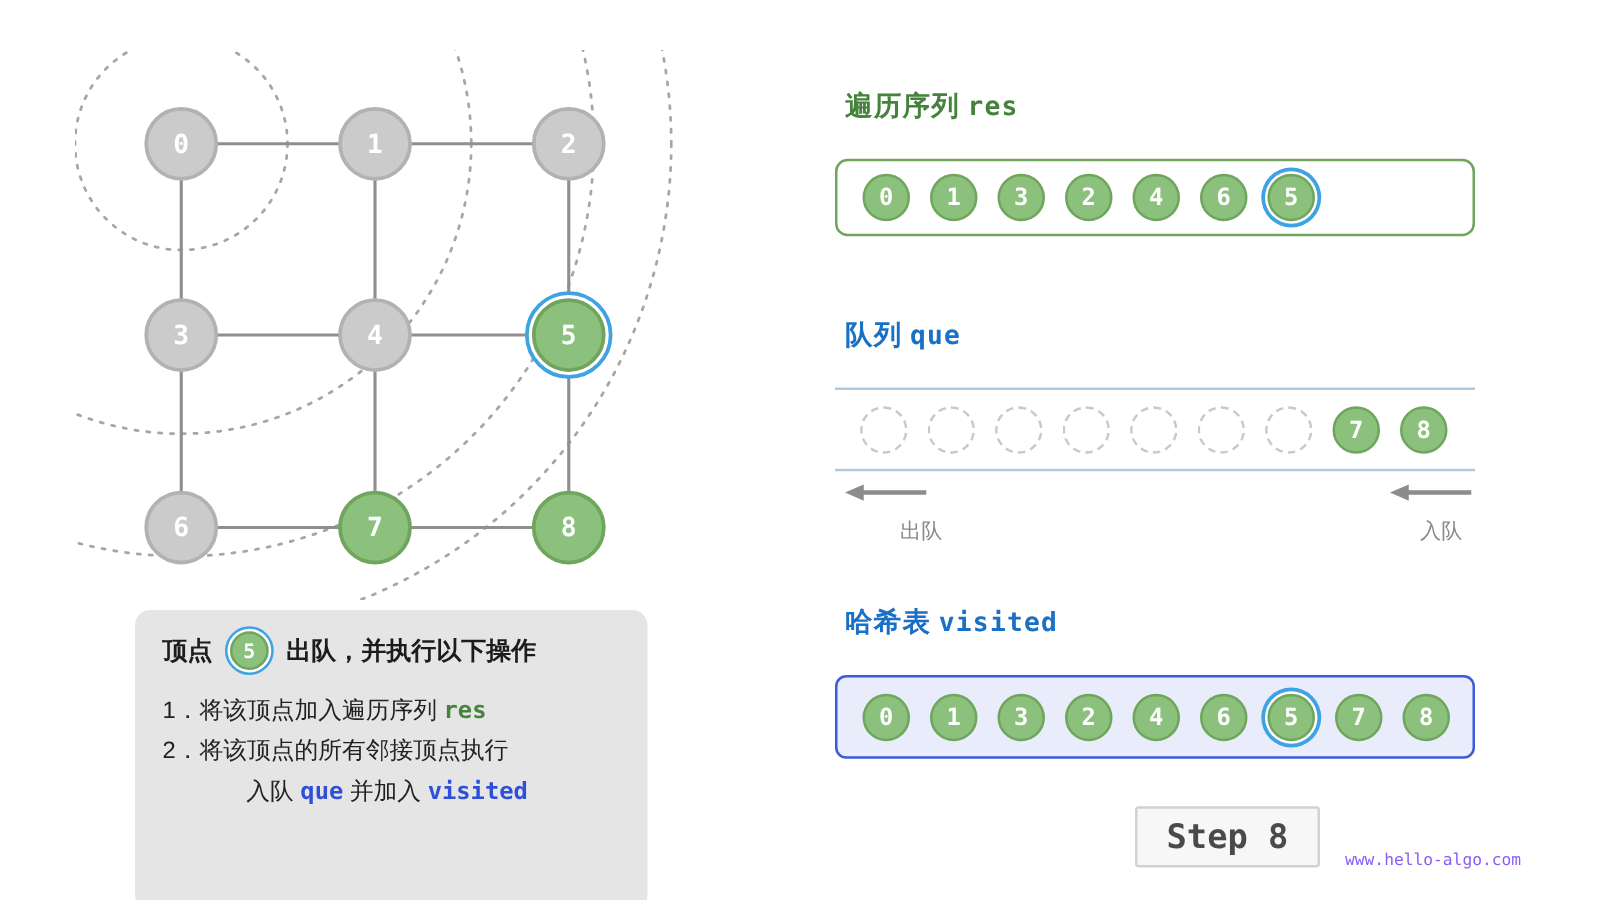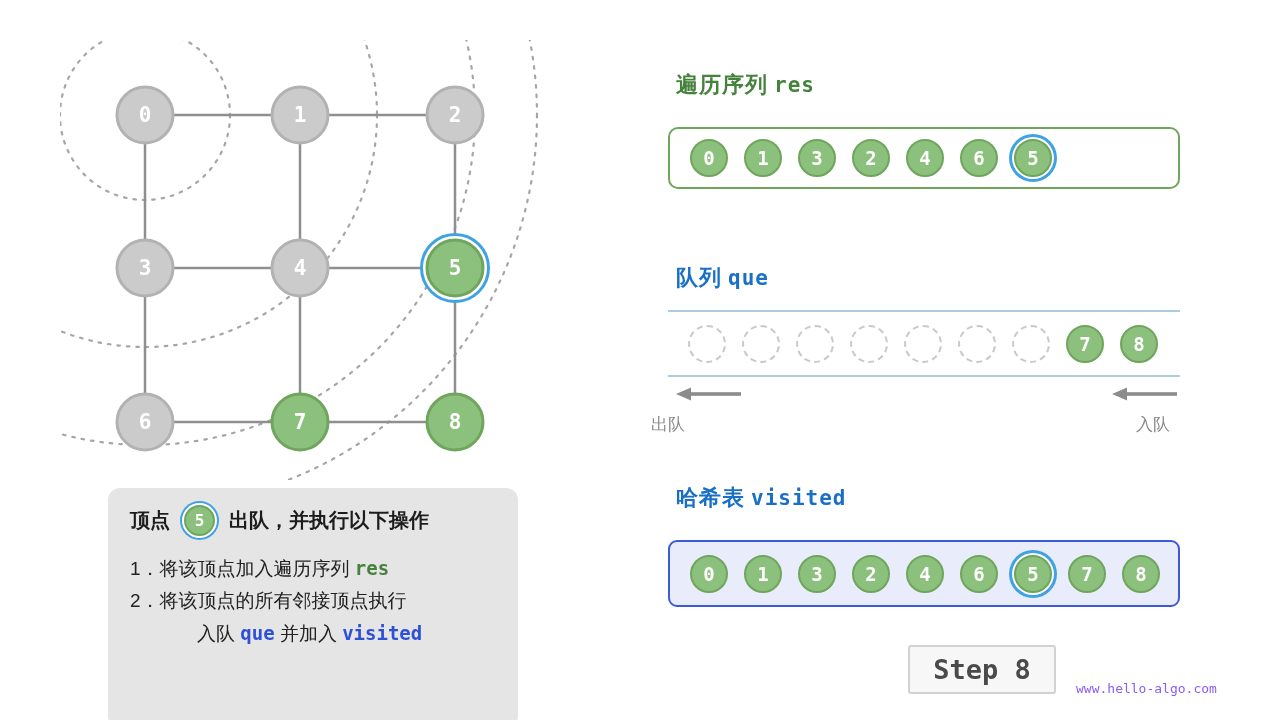--- a/index.html
+++ b/index.html
@@ -156,40 +156,40 @@
   <div class="row-box res-box" id="res-row">
       <span class="circle green">0</span>
       <span class="circle green">1</span>
       <span class="circle green">3</span>
       <span class="circle green">2</span>
       <span class="circle green">4</span>
       <span class="circle green">6</span>
       <span class="circle current">5</span>
     </div>
 
-  <div class="section-header hdr-blue" style="left:676px; top:263px;">
+  <div class="section-header hdr-blue" style="left:676px; top:253px;">
     <span>队列</span><span class="code">que</span>
   </div>
   <div class="row-box queue-box" id="que-row">
       <span class="circle empty"></span>
       <span class="circle empty"></span>
       <span class="circle empty"></span>
       <span class="circle empty"></span>
       <span class="circle empty"></span>
       <span class="circle empty"></span>
       <span class="circle empty"></span>
       <span class="circle green">7</span>
       <span class="circle green">8</span>
     </div>
 
   <svg class="abs" style="left:676px; top:387px;" width="66" height="14">
     <polygon points="0,7 15,0.5 15,13.5" fill="#8C8C8C"></polygon>
     <rect x="13" y="5.2" width="52" height="3.6" fill="#8C8C8C"></rect>
   </svg>
-  <div class="queue-label" style="left:651px; top:413px;">出队</div>
+  <div class="queue-label" style="left:720px; top:413px;">出队</div>
 
   <svg class="abs" style="left:1112px; top:387px;" width="66" height="14">
     <polygon points="0,7 15,0.5 15,13.5" fill="#8C8C8C"></polygon>
     <rect x="13" y="5.2" width="52" height="3.6" fill="#8C8C8C"></rect>
   </svg>
   <div class="queue-label" style="left:1136px; top:413px;">入队</div>
 
   <div class="section-header hdr-blue" style="left:676px; top:483px;">
     <span>哈希表</span><span class="code">visited</span>
   </div>

